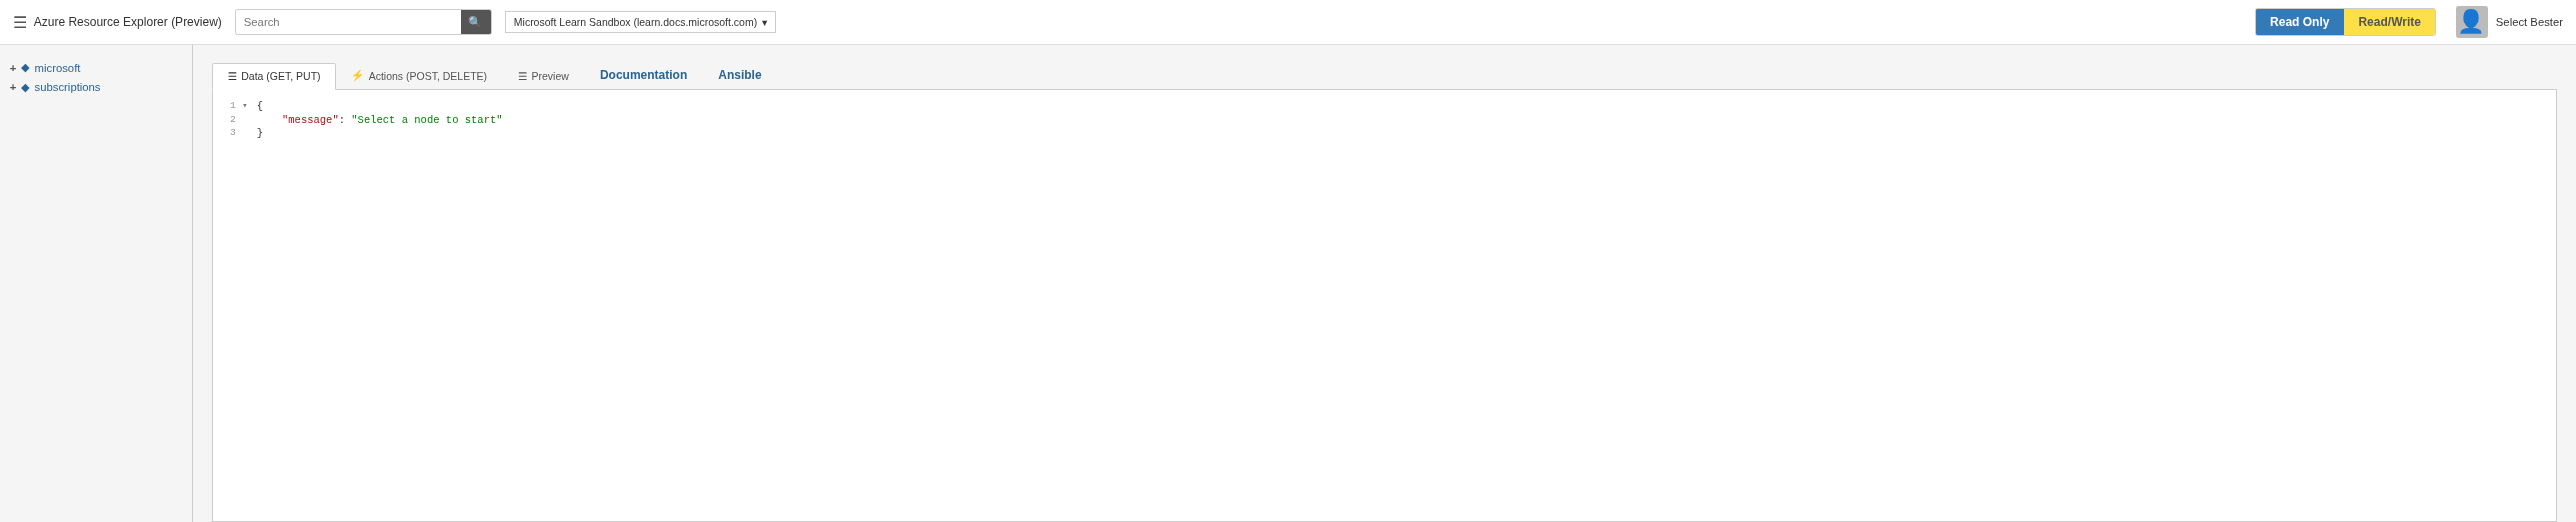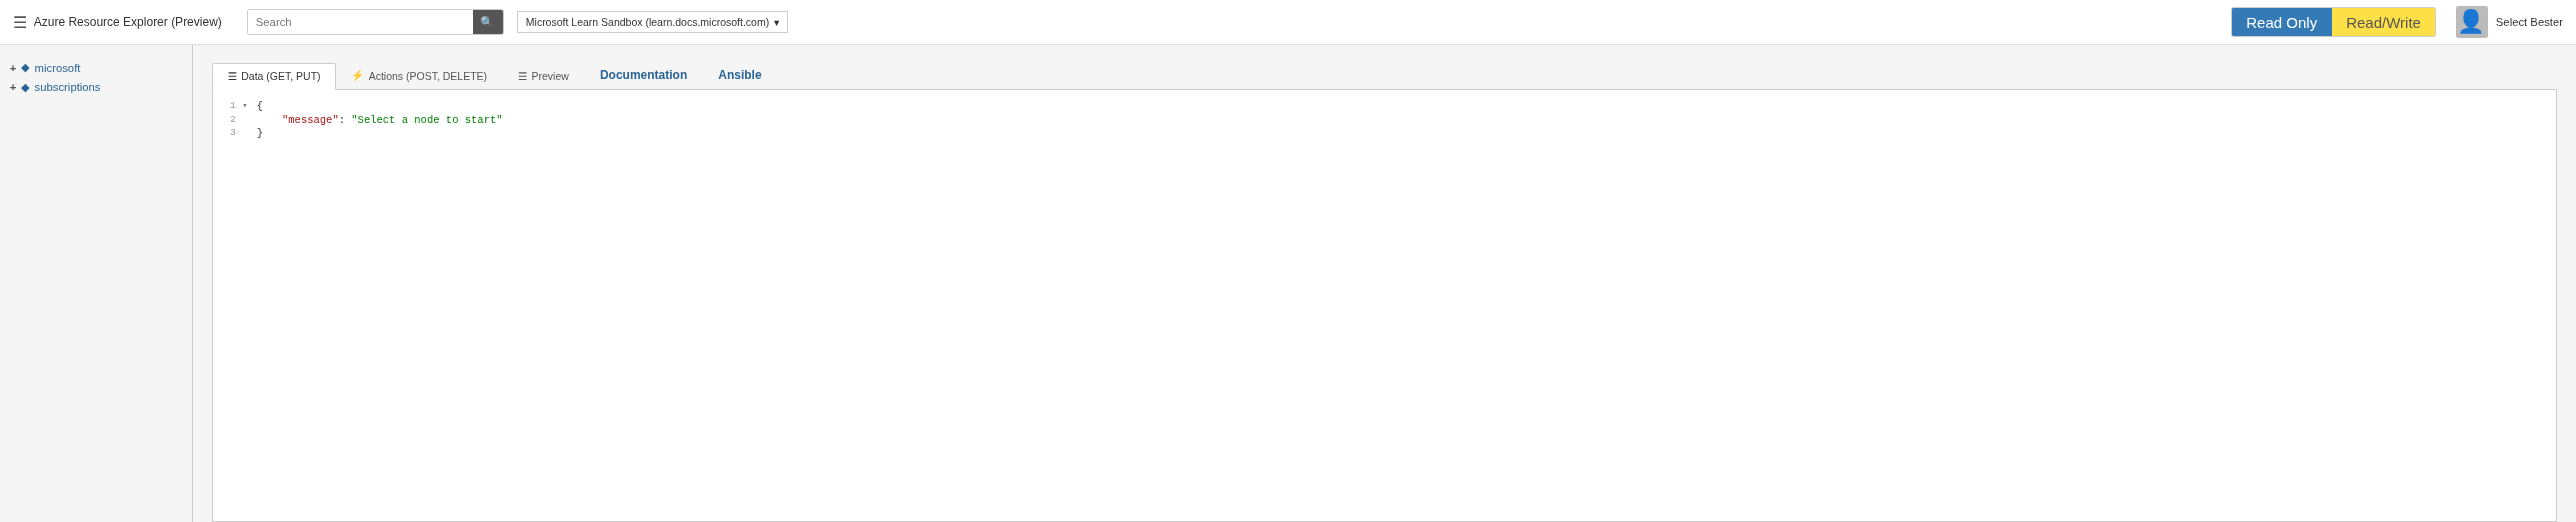--- a/index.html
+++ b/index.html
@@ -34,21 +34,20 @@
       font-size: 16px;
     }
     .search-container {
       display: flex;
       align-items: center;
       border: 0.8px solid #ccc;
       border-radius: 2.4px;
       background: #fff;
       flex: 0 0 auto;
       width: 257px;
-      margin-left: 12px;
     }
     .search-input {
       border: none;
       outline: none;
       padding: 4.8px 8px;
       font-size: 11.3px;
       width: 100%;
       background: transparent;
       color: #999;
     }
@@ -75,22 +74,22 @@
     }
     .mode-buttons {
       display: flex;
       border-radius: 2.4px;
       overflow: hidden;
       border: 0.8px solid #ccc;
       margin-left: auto;
     }
     .mode-btn {
       padding: 5.6px 14.5px;
-      font-size: 15px;
-      font-weight: 400;
+      font-size: 12px;
+      font-weight: 700;
       cursor: pointer;
       border: none;
       outline: none;
     }
     .mode-btn-active {
       background: #337ab7;
       color: #fff;
     }
     .mode-btn-inactive {
       background: #fde047;

